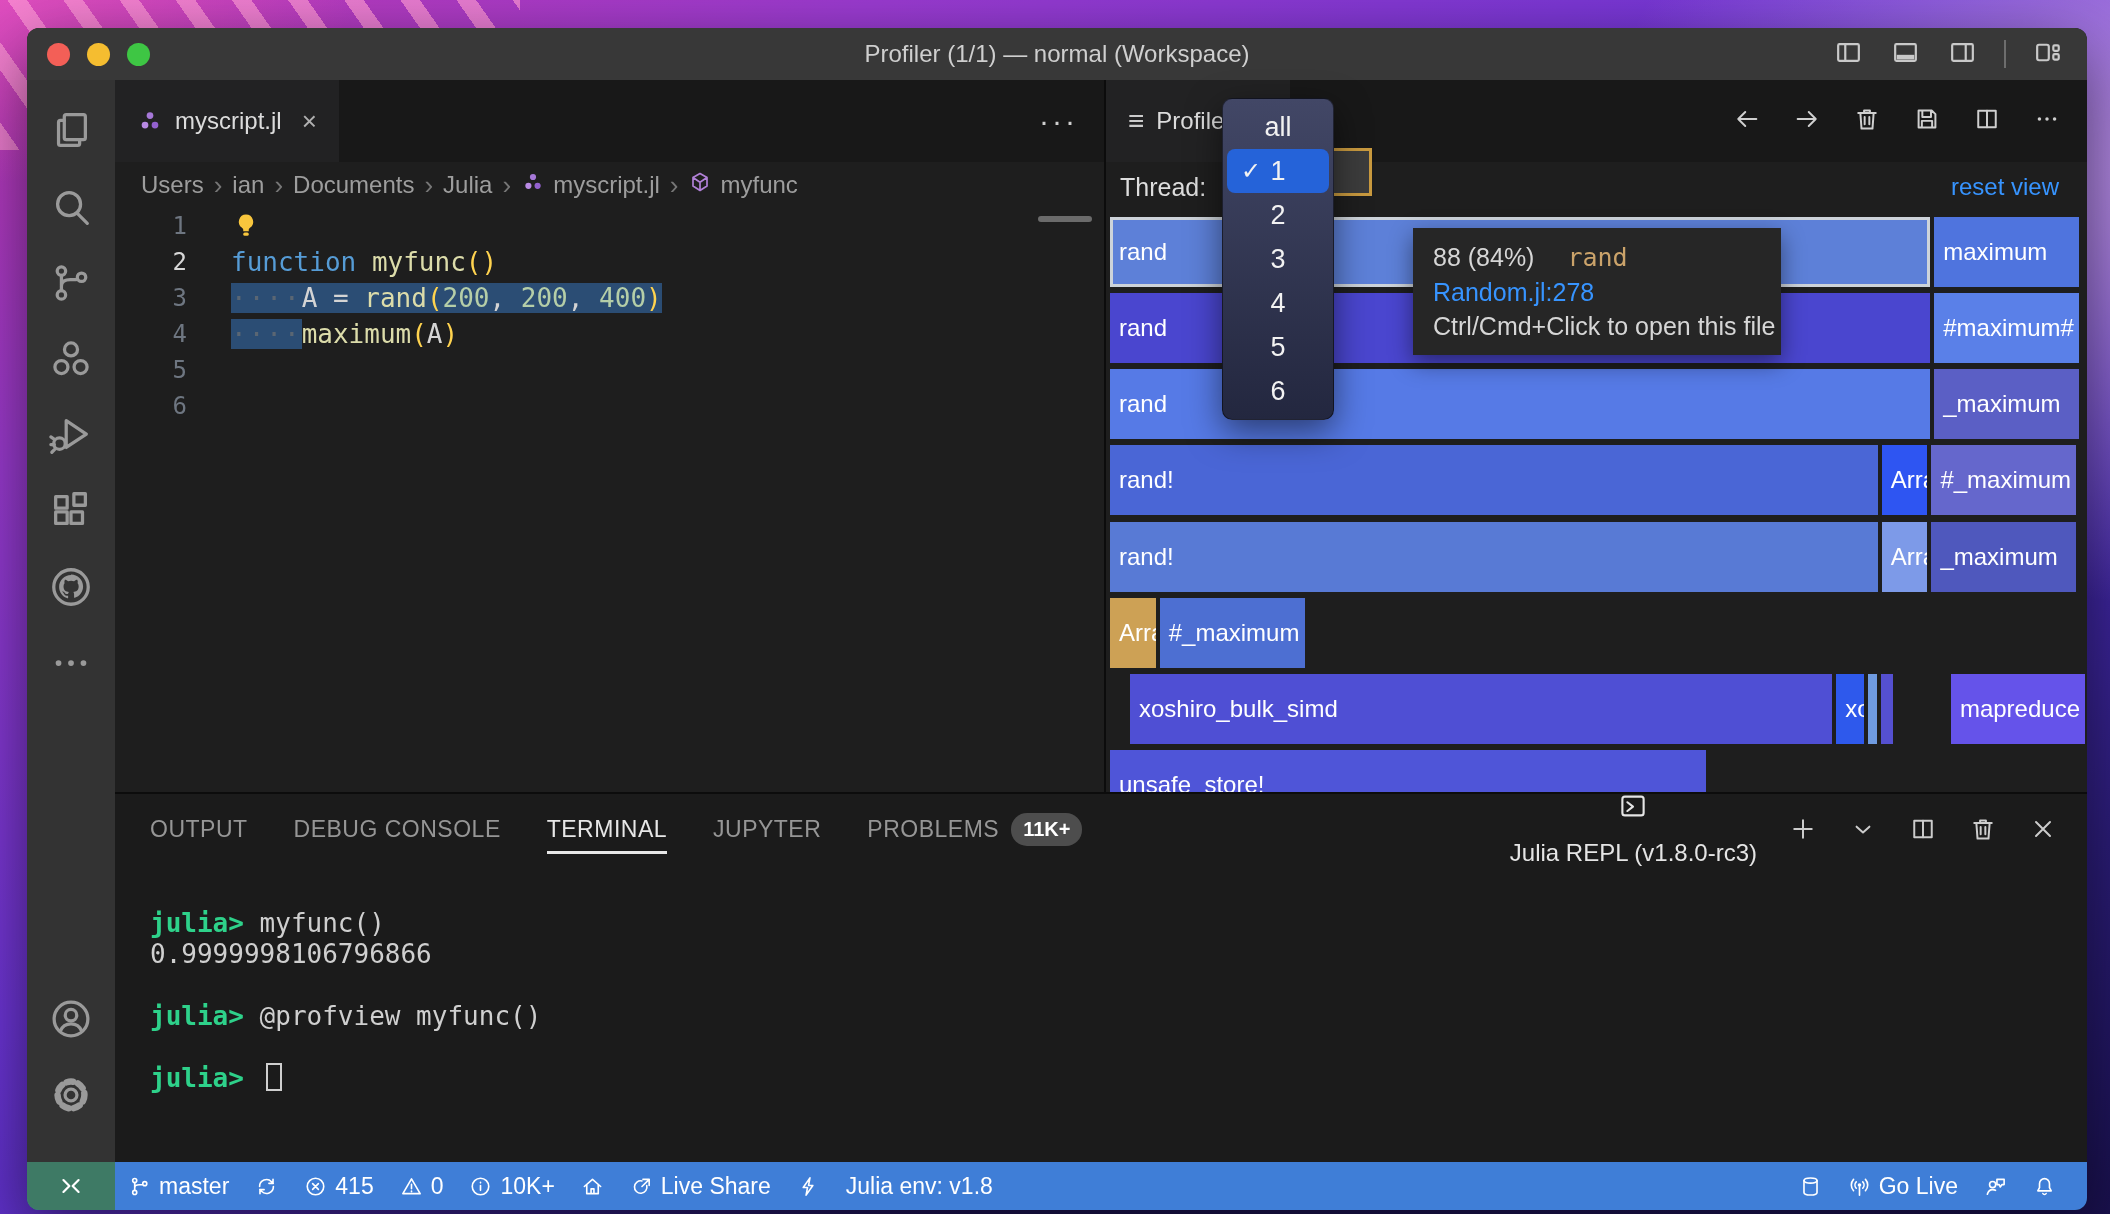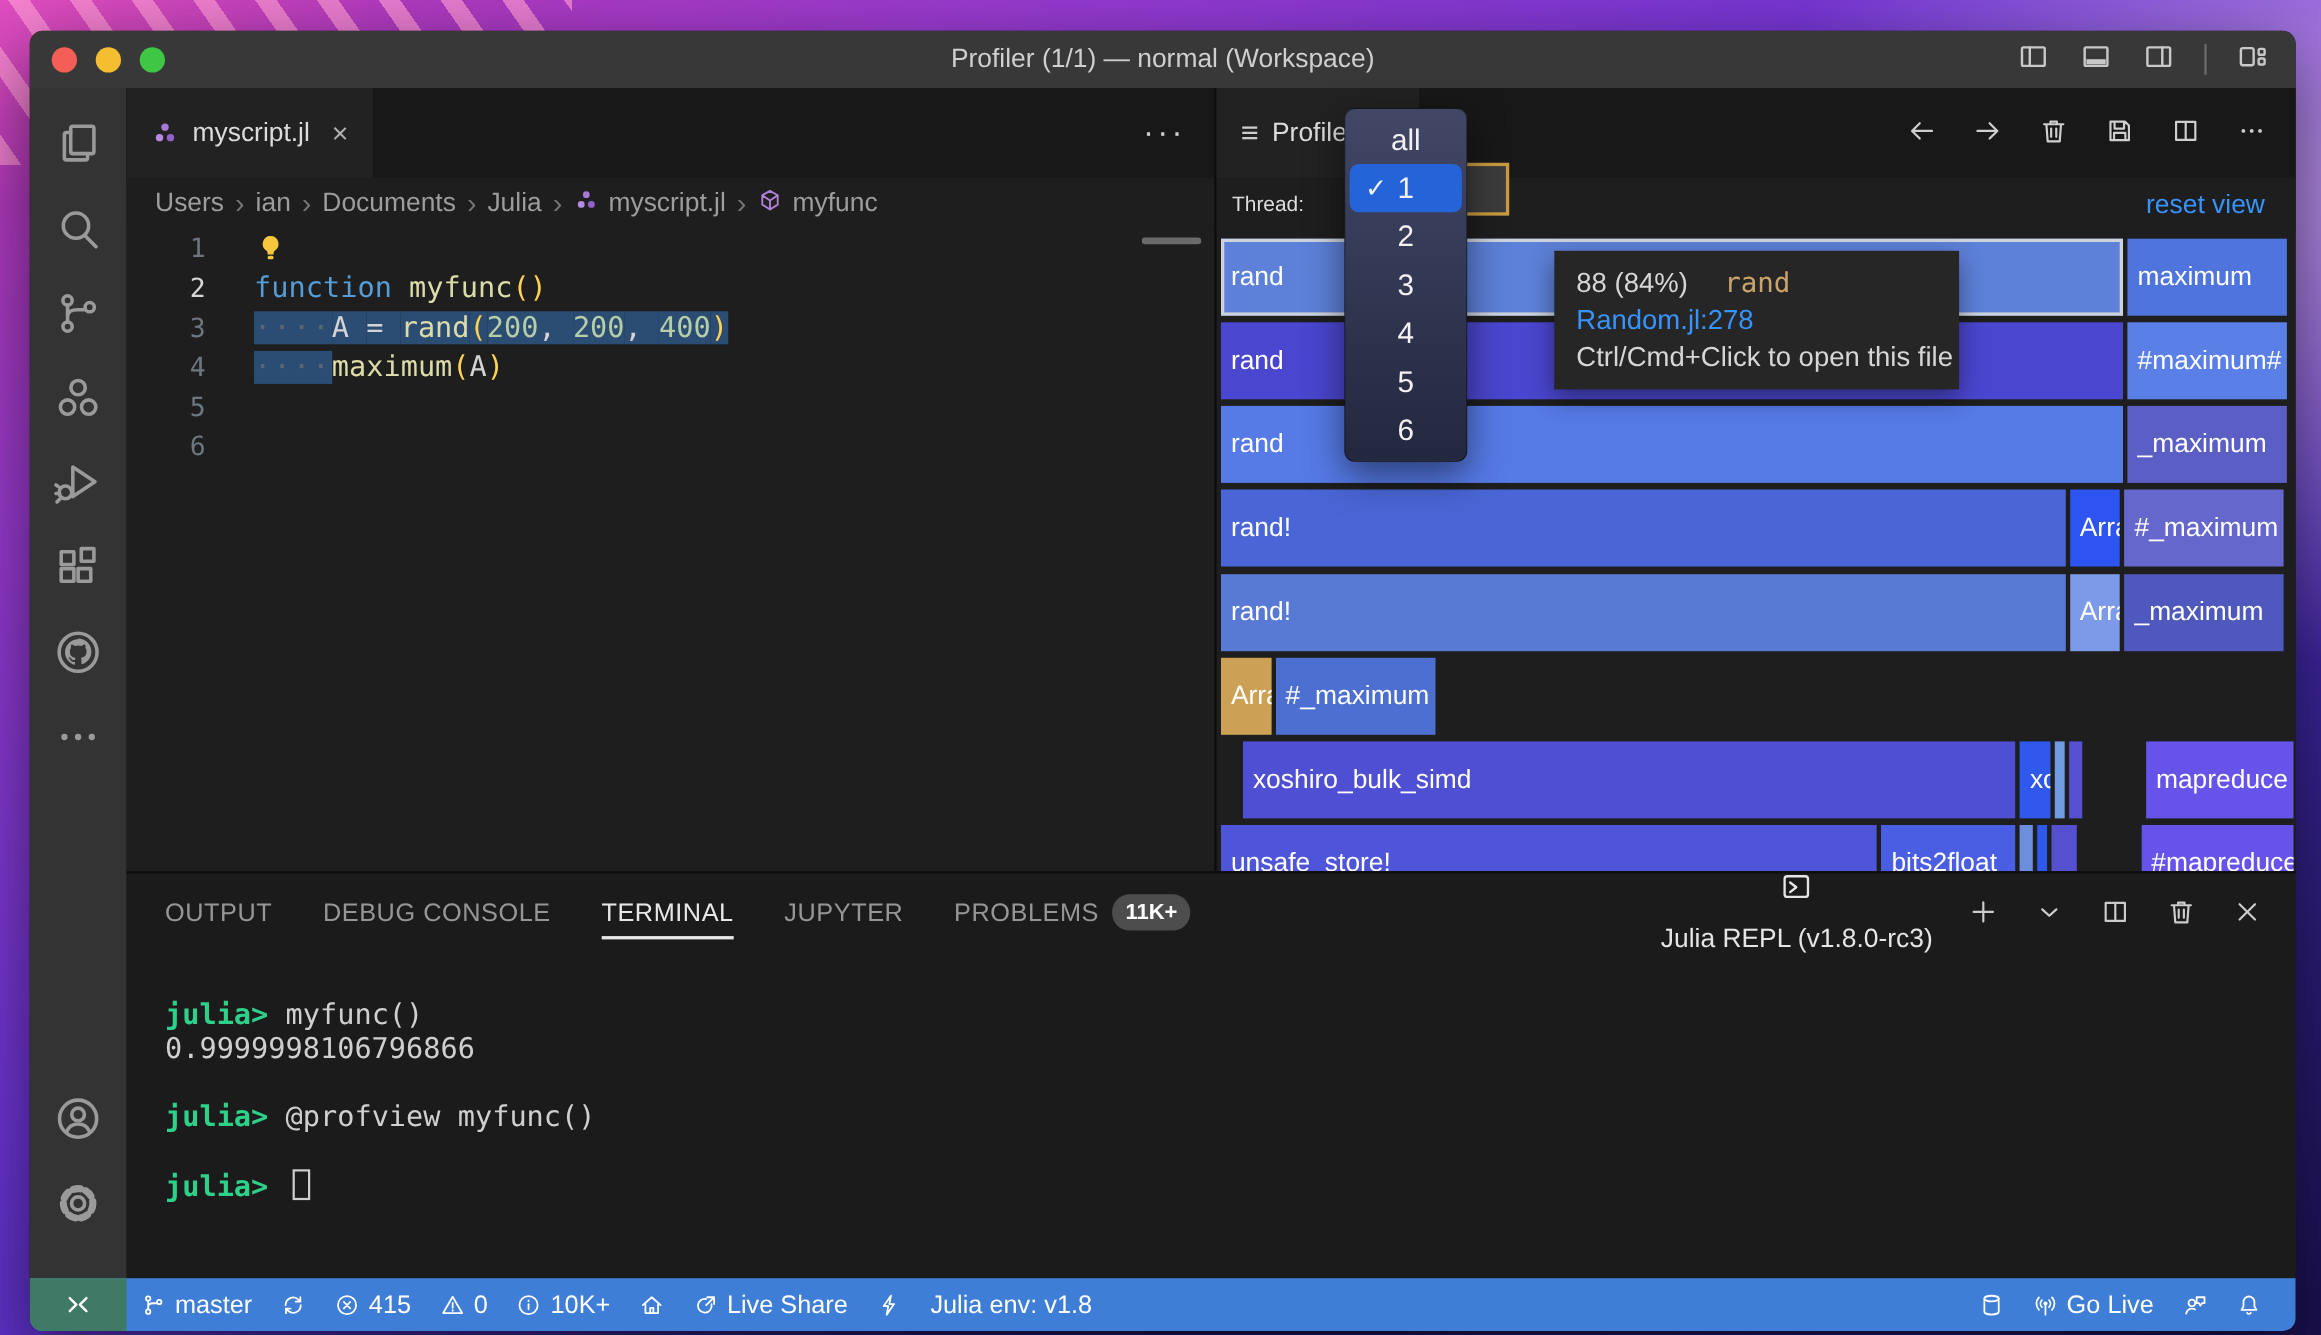--- a/index.html
+++ b/index.html
@@ -52,21 +52,21 @@
   .cursor-bar{display:inline-block;width:4px;height:32px;background:#6ea3f2;margin:0 10px 0 8px;}
   .ghost{background:#3a3a3a;color:#949494;border-radius:4px;padding:1px 12px;font-size:25px;}
   .scroll-dash{position:absolute;right:12px;top:136px;width:54px;height:6px;background:#6b6b6b;border-radius:3px;}
   
   .profiler-group{position:absolute;left:1077px;top:52px;width:983px;height:712px;background:#1e1e1e;border-left:2px solid rgba(0,0,0,.6);}
   .ptab{max-width:292px;flex:none;}
   .ptab .listicon{color:#cccccc;font-size:28px;}
   .ptoolbar{margin-left:auto;display:flex;align-items:center;gap:32px;color:#cfcfcf;padding-right:26px;}
   .ptoolbar svg{width:28px;height:28px;}
   .threadrow{position:absolute;left:0;top:82px;right:0;height:50px;display:flex;align-items:center;background:#1e1e1e;}
-  .thread-label{color:#dddddd;font-size:19px;margin-left:14px;}
+  .thread-label{color:#dddddd;font-size:25px;margin-left:14px;}
   .reset-view{margin-left:auto;margin-right:28px;color:#3794ff;font-size:24px;cursor:pointer;}
   .flame{position:absolute;left:2px;top:132px;right:2px;height:580px;overflow:hidden;background:#1e1e1e;}
   .frow{position:absolute;left:2px;right:2px;height:70px;display:flex;}
   .fseg{height:100%;color:#ffffff;font-size:24px;display:flex;align-items:center;padding-left:9px;overflow:hidden;white-space:nowrap;margin-right:4px;flex:none;cursor:pointer;}
   .fseg.hl{outline:3px solid #cdd3da;outline-offset:-3px;}
   .fspacer{flex:none;margin-right:4px;}
   
   .panel{position:absolute;left:88px;top:764px;right:0;height:370px;background:#1b1b1b;border-top:2px solid rgba(0,0,0,.55);}
   .panel-tabs{position:absolute;left:0;top:0;right:0;height:70px;display:flex;align-items:center;padding-left:35px;gap:46px;}
   .ptab-item{color:#969696;font-size:23px;letter-spacing:.5px;display:flex;align-items:center;gap:12px;position:relative;height:100%;cursor:pointer;}
@@ -335,21 +335,21 @@
             <div class="fseg" style="width: 14.9%; background: rgb(77, 111, 210);">#_maximum</div>
           </div>
           <div class="frow" style="top: 461.9px; padding-left: 20px;">
             <div class="fseg" style="width: 73.7%; background: rgb(79, 79, 212);">xoshiro_bulk_simd</div>
             <div class="fseg" style="width: 2.9%; background: rgb(46, 89, 236);">xoshiro</div>
             <div class="fseg" style="width: 0.7%; background: rgb(111, 155, 224);"></div>
             <div class="fseg" style="width: 1.3%; background: rgb(85, 80, 208);"></div>
             <div class="fspacer" style="width: 5.2%;"></div>
             <div class="fseg" style="width: 14.9%; background: rgb(101, 83, 234);">mapreduce</div>
           </div>
-          <div class="frow" style="top: 538.05px;">
+          <div class="frow" style="top: 538.05px; flex-direction: column;">
             <div class="fseg" style="width: 61.3%; background: rgb(79, 85, 216);">unsafe_store!</div>
             <div class="fseg" style="width: 12.5%; background: rgb(74, 94, 228);">bits2float</div>
             <div class="fseg" style="width: 1.2%; background: rgb(108, 142, 222);"></div>
             <div class="fseg" style="width: 0.8%; background: rgb(46, 89, 236);"></div>
             <div class="fseg" style="width: 2.4%; background: rgb(85, 80, 208);"></div>
             <div class="fspacer" style="width: 5.2%;"></div>
             <div class="fseg" style="width: 14.9%; background: rgb(101, 83, 234);">#mapreduce</div>
           </div>
         </div>
     </div>

